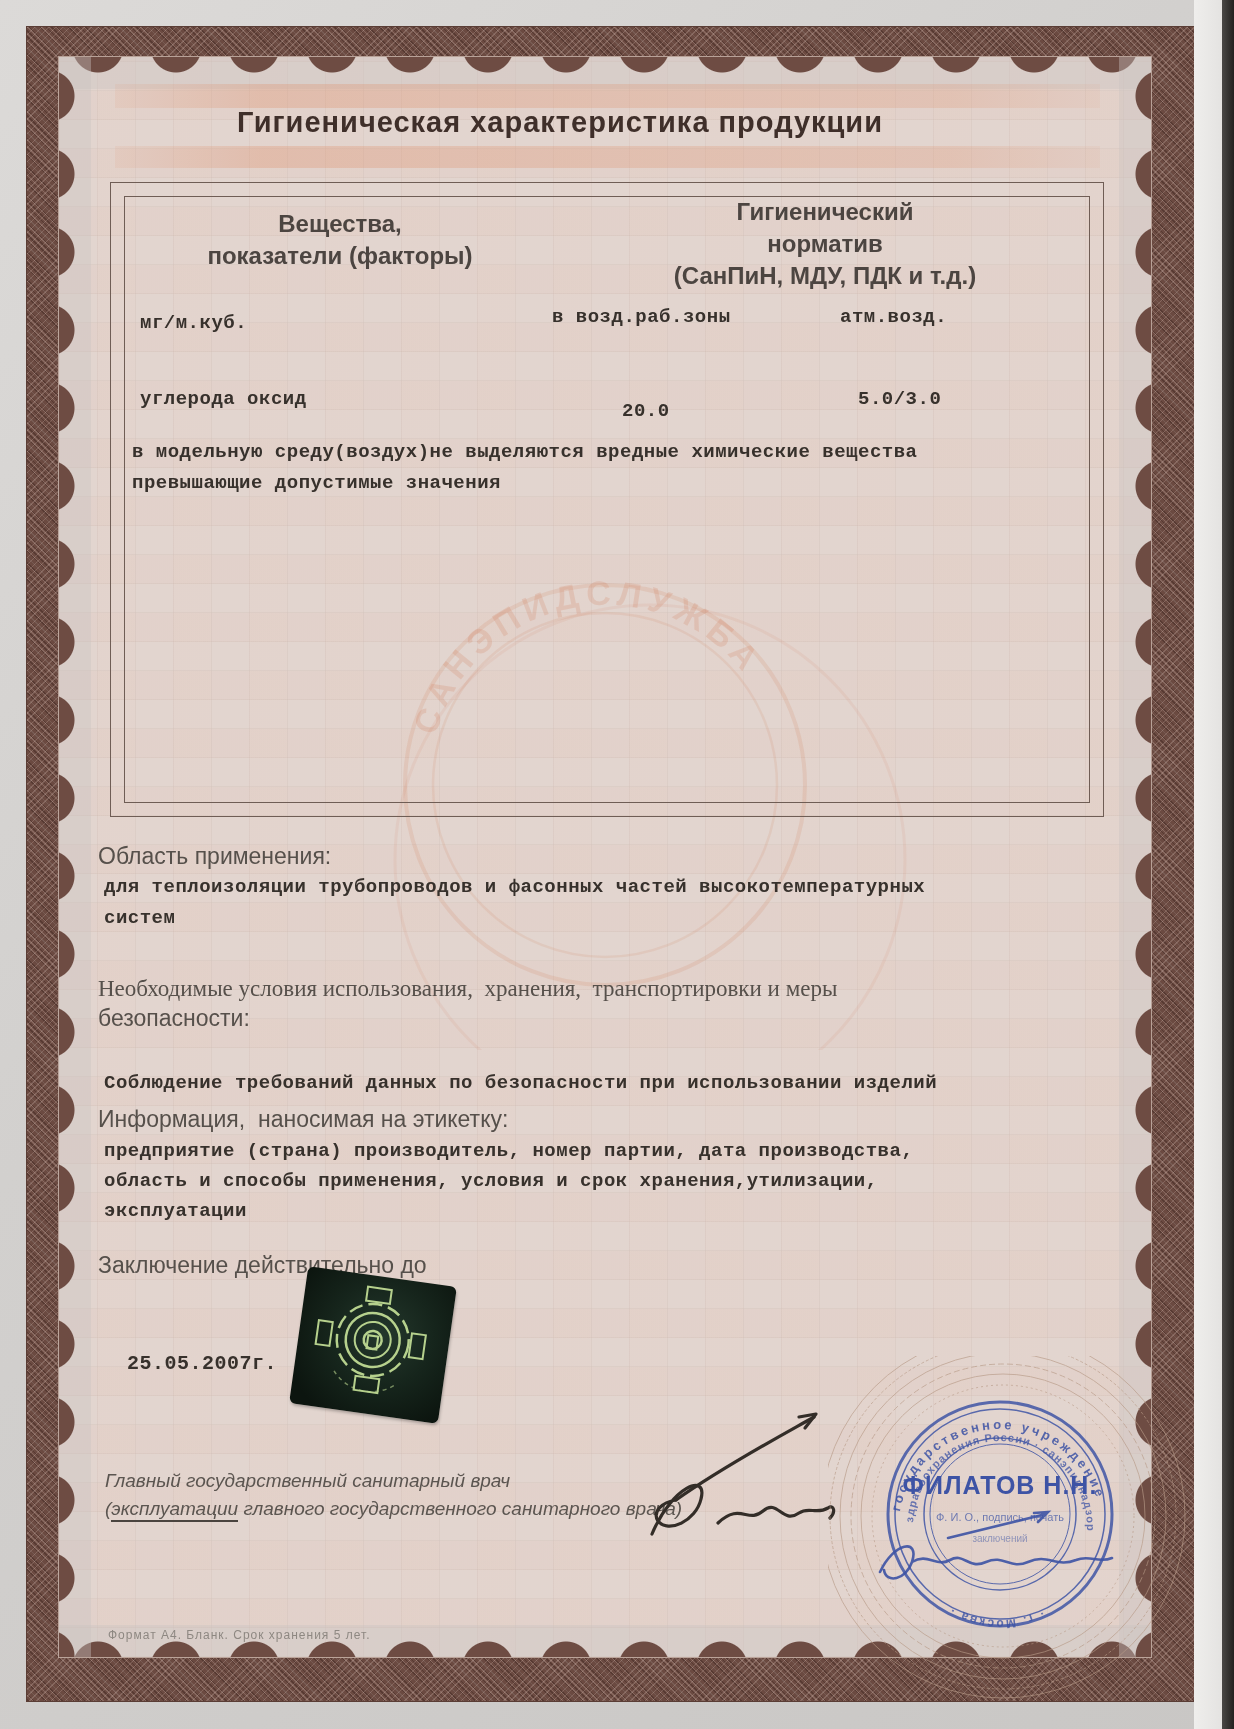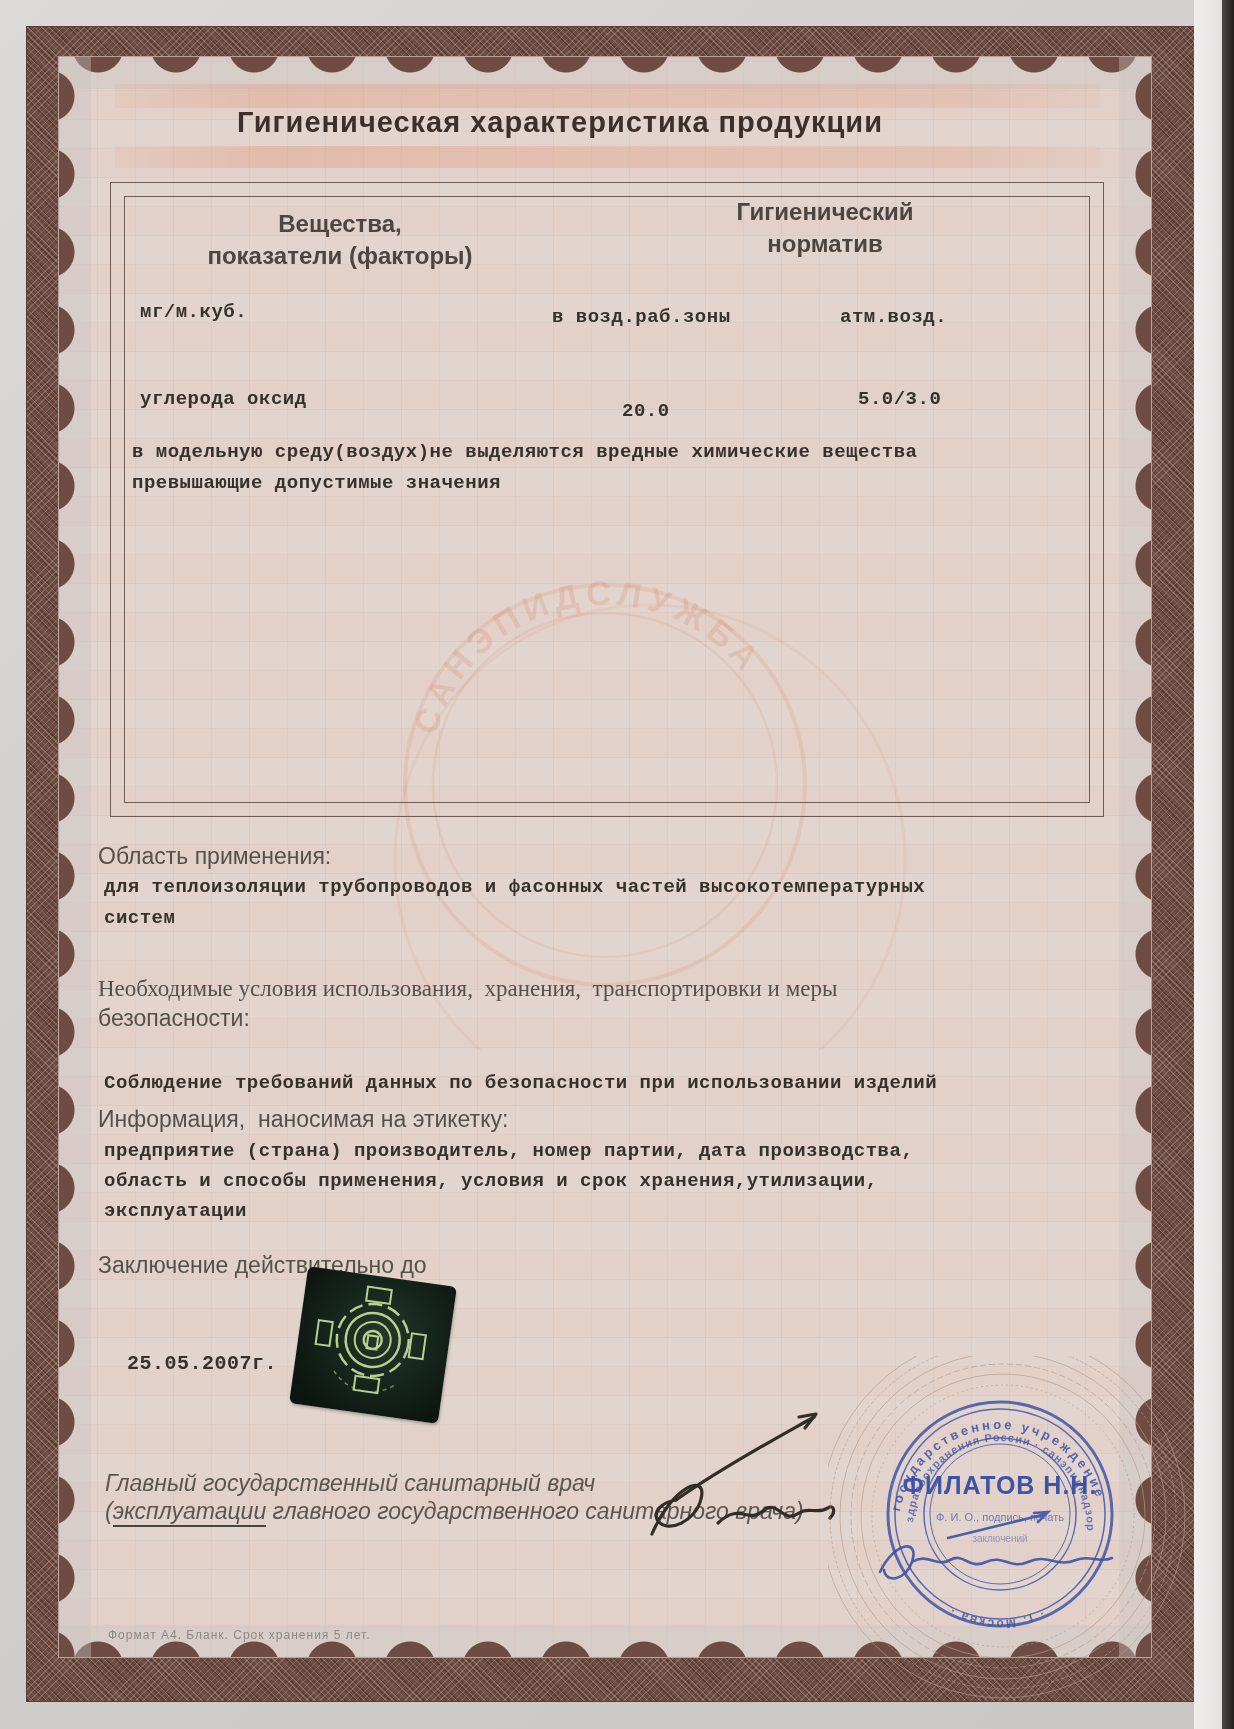--- a/index.html
+++ b/index.html
@@ -46,21 +46,21 @@
   .title{position:absolute;left:80px;top:106px;width:960px;text-align:center;z-index:4;
     font-size:29px;font-weight:bold;letter-spacing:1px;color:#3f2f2a;}
   .tablebox{position:absolute;left:110px;top:182px;width:992px;height:633px;
     border:1px solid #6f5d55;z-index:4;}
   .tablebox .innerline{position:absolute;left:13px;top:13px;right:13px;bottom:13px;
     border:1px solid #6f5d55;}
   .th{position:absolute;z-index:5;text-align:center;font-size:24px;line-height:32px;color:#4c4541;font-weight:bold;}
   .mono{position:absolute;z-index:5;font-family:"Liberation Mono","DejaVu Sans Mono",monospace;
     font-weight:bold;font-size:19px;color:#37312c;white-space:pre;letter-spacing:0.5px;}
   .label{position:absolute;z-index:5;font-size:23px;color:#56504b;white-space:pre;}
-  .ital{position:absolute;z-index:5;font-size:23px;font-style:italic;color:#5b5550;}
+  .ital{position:absolute;z-index:5;font-size:19px;font-style:italic;color:#5b5550;}
   .footer{position:absolute;z-index:5;font-size:12px;color:#8e8882;letter-spacing:1px;}
   .wm{position:absolute;z-index:3;}
   .holo{position:absolute;left:298px;top:1276px;width:150px;height:138px;z-index:6;
     transform:rotate(8deg);border-radius:6px;
     background:radial-gradient(circle at 55% 42%,#24382c 0,#16251c 45%,#0c150f 85%);
     box-shadow:1px 2px 3px rgba(0,0,0,0.25);}
   .sigsvg{position:absolute;z-index:6;}
   .stampsvg{position:absolute;left:828px;top:1356px;z-index:6;}
   .und{border-bottom:2px solid #4a443f;padding-bottom:1px;}
 </style>
@@ -99,23 +99,24 @@
     <div class="innerline"></div>
   </div>
 
   <div class="th" style="left:130px;top:208px;width:420px;">
     <div>Вещества,</div>
     <div>показатели (факторы)</div>
   </div>
   <div class="th" style="left:600px;top:196px;width:450px;">
     <div>Гигиенический</div>
     <div>норматив</div>
-  </div>
-
-  <span class="mono" style="left:140px;top:301px;">мг/м.куб.</span>
+    <div>(СанПиН, МДУ, ПДК и т.д.)</div>
+  </div>
+
+  <span class="mono" style="left:140px;top:312px;">мг/м.куб.</span>
   <span class="mono" style="left:552px;top:306px;">в возд.раб.зоны</span>
   <span class="mono" style="left:840px;top:306px;text-align:right;">атм.возд.</span>
 
   <span class="mono" style="left:140px;top:388px;">углерода оксид</span>
   <span class="mono" style="left:622px;top:388px;margin-top:12px;">20.0</span>
   <span class="mono" style="left:858px;top:388px;">5.0/3.0</span>
 
   <span class="mono" style="left:132px;top:441px;">в модельную среду(воздух)не выделяются вредные химические вещества</span>
   <span class="mono" style="left:132px;top:472px;">превышающие допустимые значения</span>
 

